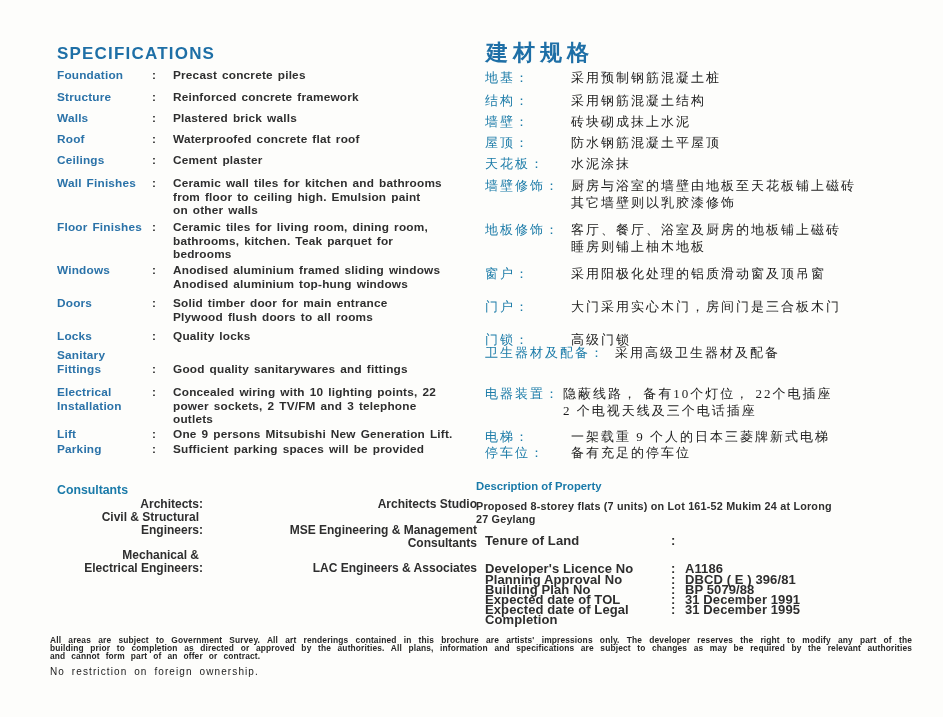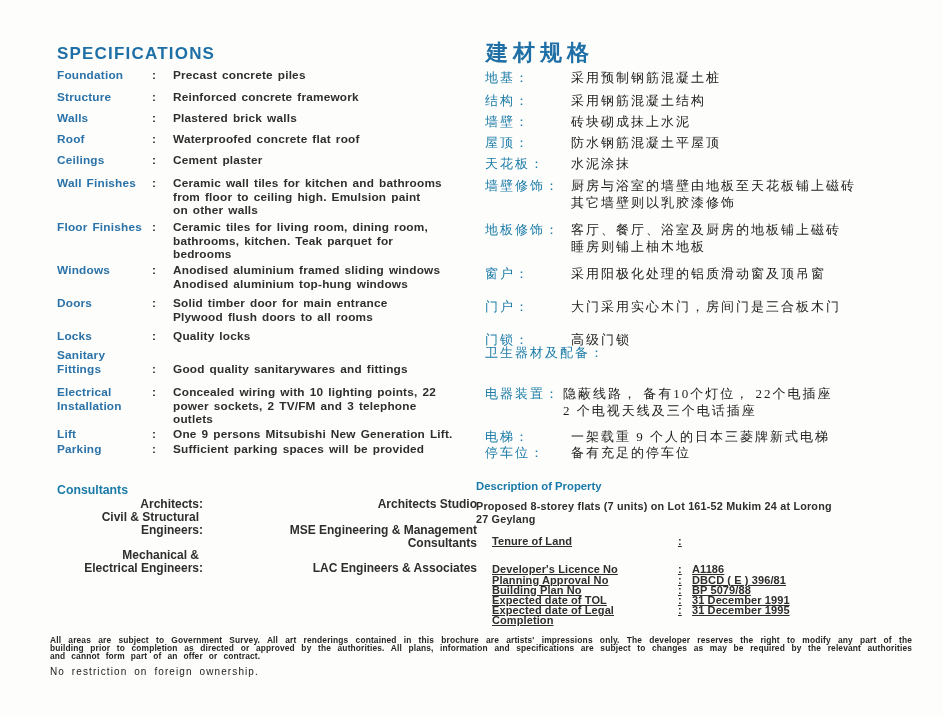--- a/index.html
+++ b/index.html
@@ -40,23 +40,23 @@
   .cons-row { position:absolute; left:0; width:420px; display:grid;
               grid-template-columns:142px 18px 1fr; line-height:13px; }
   .cons-row .lbl, .cons-row .val { white-space:pre-line;text-align:right; }
   .cons-row.shift .col, .cons-row.shift .val { margin-top:13px; }
   
   .prop { position:absolute; left:476px; top:480px; width:436px; height:160px;
           font-size:10.8px; font-weight:bold; color:#2e2e2e; }
   .prop-h { position:absolute; left:0; top:0; color:#1a7aa9; font-size:11.3px; }
   .prop-desc { position:absolute; left:0; top:14px; width:420px;
                line-height:12.5px; white-space:pre-line; letter-spacing:0.2px;margin-top:6px; }
-  .prop-row { position:absolute; left:16px; width:436px; display:grid;
+  .prop-row { position:absolute; left:9px; width:436px; display:grid;
               grid-template-columns:186px 14px 1fr;
-              line-height:10.3px; font-size:11px; letter-spacing:0.1px;text-decoration:underline; }
+              line-height:10.3px; font-size:13px; letter-spacing:0.1px; }
   .prop-row .val { white-space:pre-wrap; }
   
   .legal { position:absolute; left:50px; top:636px; width:862px;
            font-size:8.4px; font-weight:bold; line-height:8.2px;
            letter-spacing:0.15px; word-spacing:3.5px; text-align:justify; color:#262626; }
   .note { position:absolute; left:50px; top:666px; font-size:10px;
           letter-spacing:1.1px; word-spacing:3px; color:#222222; }
 </style>
 </head>
 <body>
@@ -184,20 +184,21 @@
   <div class="row-zh" style="top:298px">
     <span class="lbl">门户：</span>
       <span class="val">大门采用实心木门，房间门是三合板木门</span>
   </div>
   <div class="row-zh" style="top:331px">
     <span class="lbl">门锁：</span>
       <span class="val">高级门锁</span>
   </div>
   <div class="row-zh long" style="top:344px">
     <span class="lbl">卫生器材及配备：</span>
+      <span class="val">采用高级卫生器材及配备</span>
   </div>
   <div class="row-zh elec" style="top:385px">
     <span class="lbl">电器装置：</span>
       <span class="val">隐蔽线路， 备有10个灯位， 22个电插座
 2 个电视天线及三个电话插座</span>
   </div>
   <div class="row-zh" style="top:428px">
     <span class="lbl">电梯：</span>
       <span class="val">一架载重 9 个人的日本三菱牌新式电梯</span>
   </div>

